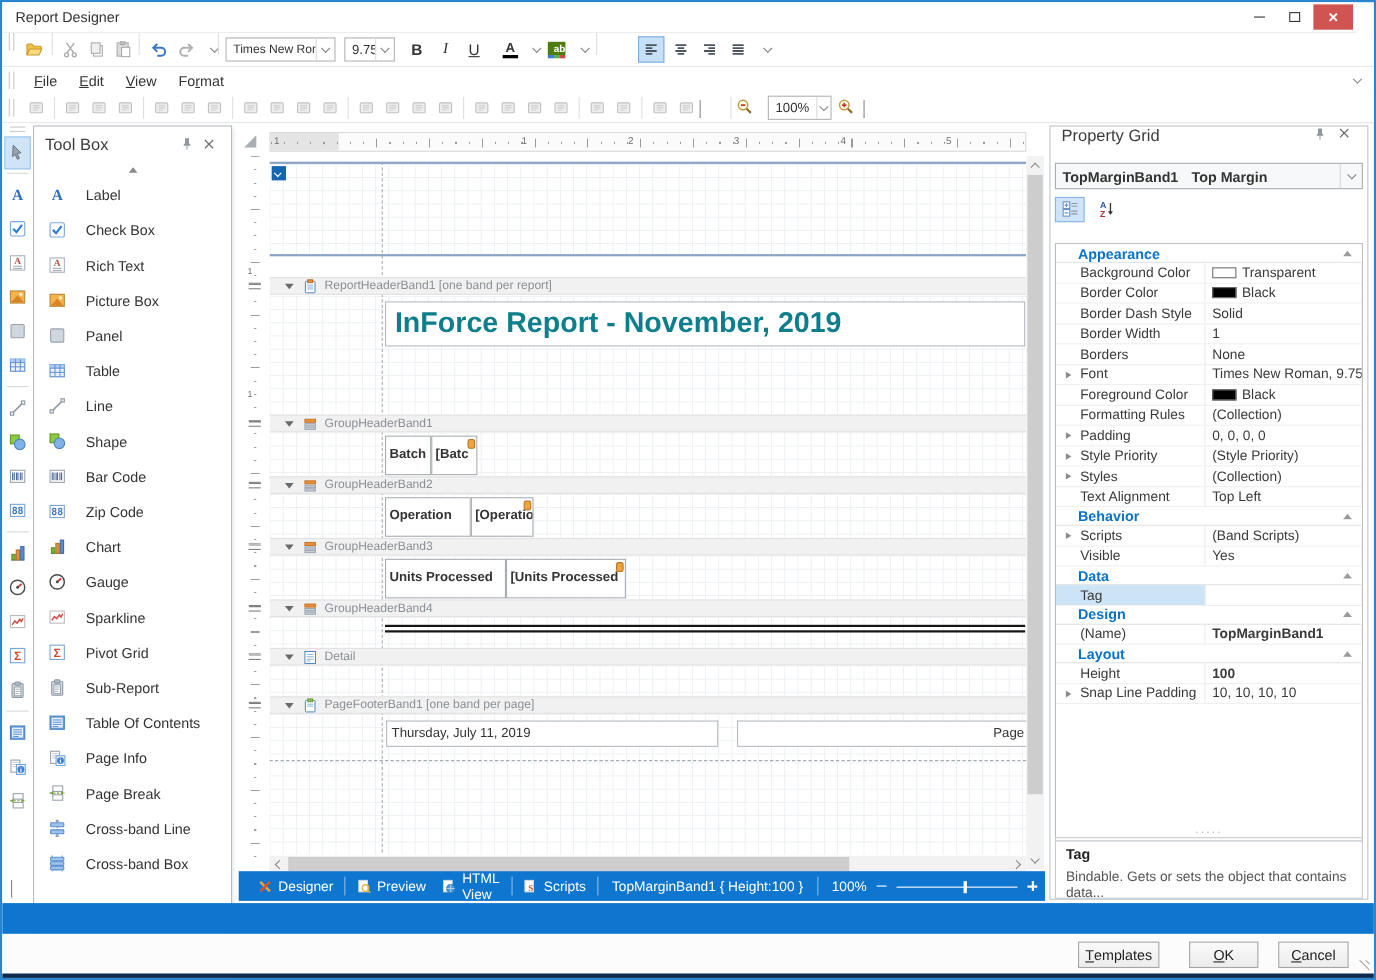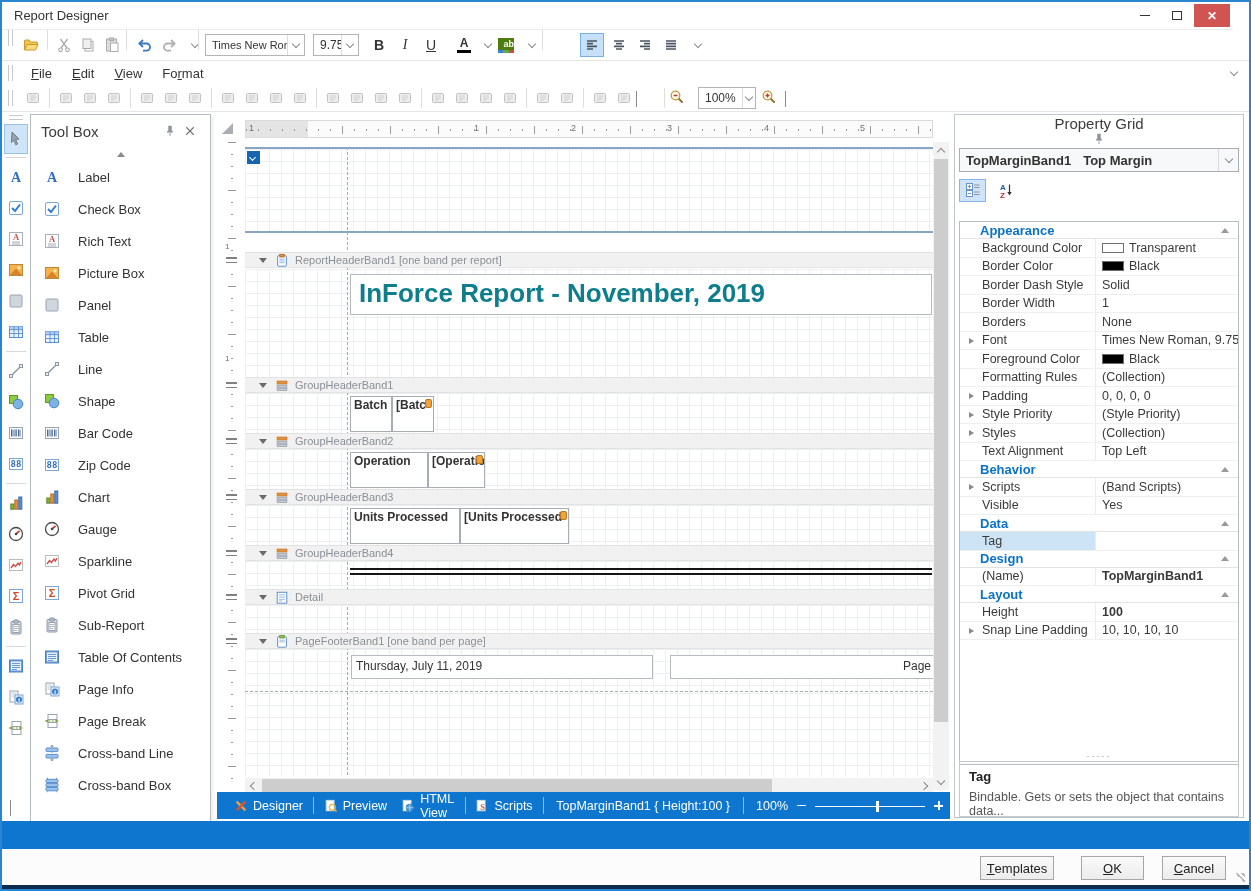--- a/index.html
+++ b/index.html
@@ -118,21 +118,21 @@
              border-top:1px solid #e2e2e2; border-bottom:1px solid #e2e2e2;
              display:flex; align-items:center; color:#8b9096; font-size:11px; z-index:2; }
   .bh-caret { margin-left:14px; border-left:4px solid transparent; border-right:4px solid transparent;
               border-top:5px solid #6a6a6a; }
   .bh-ico { margin-left:8px; display:flex; }
   .bh-title { margin-left:6px; white-space:nowrap; }
   .titlebox { position:absolute; left:105px; top:132px; width:582px; height:41px; background:#fff;
               border:1px solid #b5bac0; color:#0f7e8c; font-weight:bold; font-size:26px;
               padding:3px 0 0 8px; z-index:2; white-space:nowrap; overflow:hidden; }
   .cellbox { position:absolute; background:#fff; border:1px solid #a8adb3; font-weight:bold;
-             font-size:12px; padding:1px 3px; overflow:hidden; white-space:nowrap; z-index:2; }
+             font-size:12px; padding:8px 3px; overflow:hidden; white-space:nowrap; z-index:2; }
   .dbico { position:absolute; right:1px; top:2px; width:7px; height:9px; background:#f0a23c;
            border:1px solid #b87820; border-radius:2px/3px; }
   .dblline { position:absolute; left:105px; top:426px; width:582px; height:7px;
              border-top:2px solid #151515; border-bottom:2px solid #151515; z-index:2; }
   .datebox { position:absolute; left:106px; top:513px; width:302px; height:24px; background:#fff;
              border:1px solid #b5bac0; font-size:12px; padding:3px 4px; z-index:2; }
   .pagebox { position:absolute; left:425px; top:513px; width:266px; height:24px; background:#fff;
              border:1px solid #b5bac0; font-size:12px; padding:3px 4px; text-align:right; z-index:2; }
   .dashline { position:absolute; left:0; top:549px; width:100%; border-top:1px dashed #a5abb1; z-index:2; }
   .vscroll { position:absolute; left:718px; top:28px; width:16px; height:648px; background:#f2f2f2; }
@@ -163,21 +163,21 @@
           border:1px solid #a6a6a6; font-size:13px; color:#222; display:flex; align-items:center;
           justify-content:center; }
   .sizegrip { position:absolute; right:4px; bottom:3px; width:10px; height:10px;
      background:
        linear-gradient(45deg, transparent 0 50%, #b8b8b8 50% 62%, transparent 62% 78%, #b8b8b8 78% 90%, transparent 90%); }
   .bottom-edge { position:absolute; left:0; right:0; bottom:0; height:4px; background:#0d2b4e; }
 
   
   .pg { position:absolute; left:952px; top:112px; width:290px; height:704px; background:#fff;
         border:1px solid #bfc5cb; }
-  .pg-header { height:30px; display:flex; align-items:center; padding:0 10px;flex-direction:column; }
+  .pg-header { height:30px; display:flex; align-items:flex-start; padding:0 10px; }
   .pg-title { font-size:15px; color:#3c3c3c; flex:1; }
   .pg-hico { width:22px; display:flex; justify-content:center; }
   .pg-selector { position:absolute; left:4px; top:33px; right:4px; height:24px;
                  border:1px solid #a7adb3; background:#f7f8f9; display:flex; align-items:center; }
   .pg-sel-name { font-weight:bold; font-size:13px; padding-left:6px; }
   .pg-sel-type { font-weight:bold; font-size:13px; padding-left:12px; flex:1; }
   .pg-sel-arrow { width:20px; height:100%; border-left:1px solid #d8d8d8; display:flex;
                   align-items:center; justify-content:center; }
   .pg-toolbar { position:absolute; left:4px; top:62px; height:26px; display:flex; gap:6px; align-items:center; }
   .pgt-btn { width:27px; height:23px; display:flex; align-items:center; justify-content:center; }

